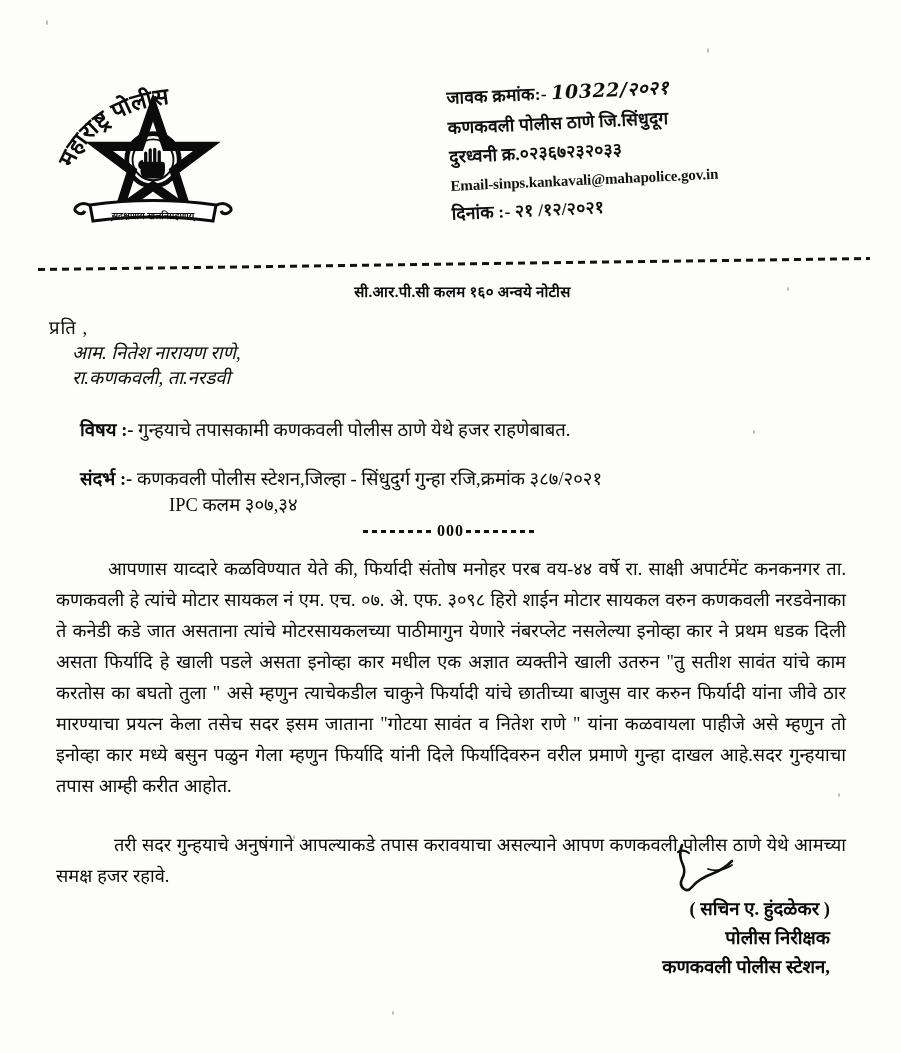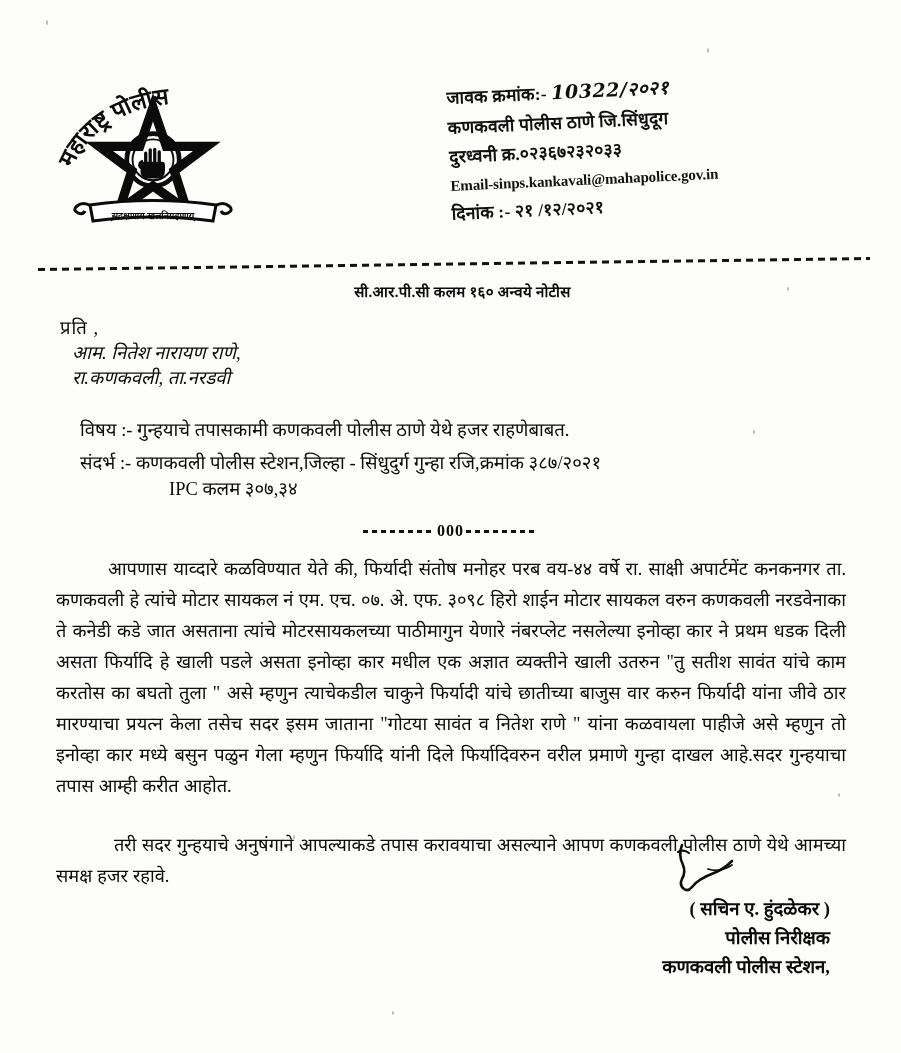--- a/index.html
+++ b/index.html
@@ -108,36 +108,36 @@
   }
 
   
   .addressee {
     position: absolute;
     top: 316px;
     left: 48px;
     font-size: 18.5px;
     line-height: 25px;
   }
-  .addressee .to { margin-left: 12px; letter-spacing: 1px; }
+  .addressee .to { margin-left: 1px; letter-spacing: 1px; }
   .addressee .ln { margin-left: 24px; font-style: italic; }
 
   
   .field-block {
     position: absolute;
     left: 80px;
     font-size: 18.5px;
     line-height: 26px;
   }
   .field-block .lbl {
-    font-weight: 400;
+    font-weight: 700;
     display: inline-block;
   }
   .subject { top: 417px; }
-  .reference { top: 450px; }
+  .reference { top: 466px; }
   .reference .second { display: block; margin-left: 89px; }
 
   
   .divider000 {
     position: absolute;
     top: 519px;
     left: 0;
     width: 901px;
     text-align: center;
     box-sizing: border-box;

